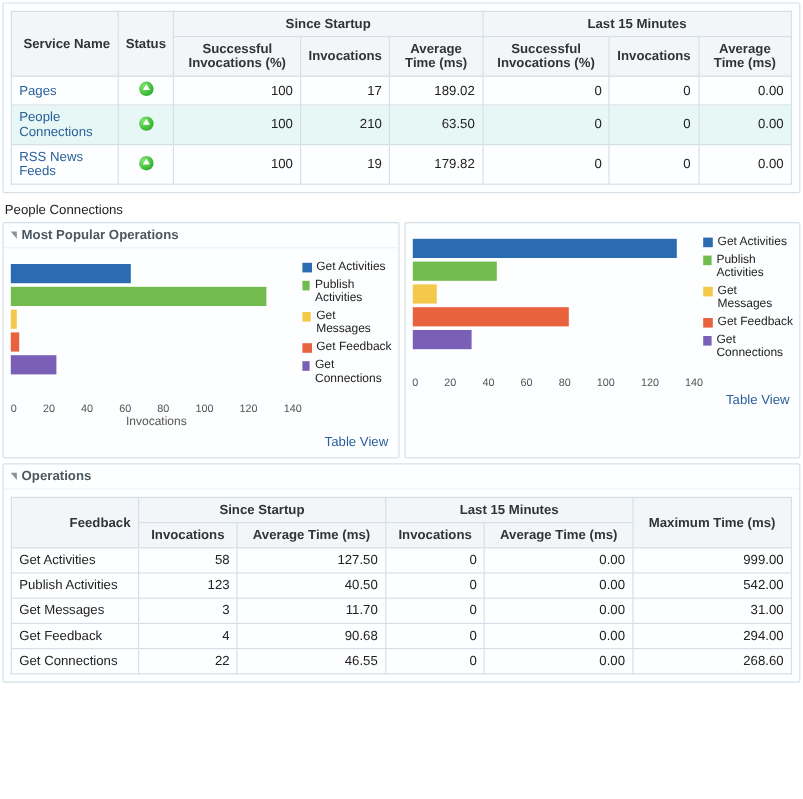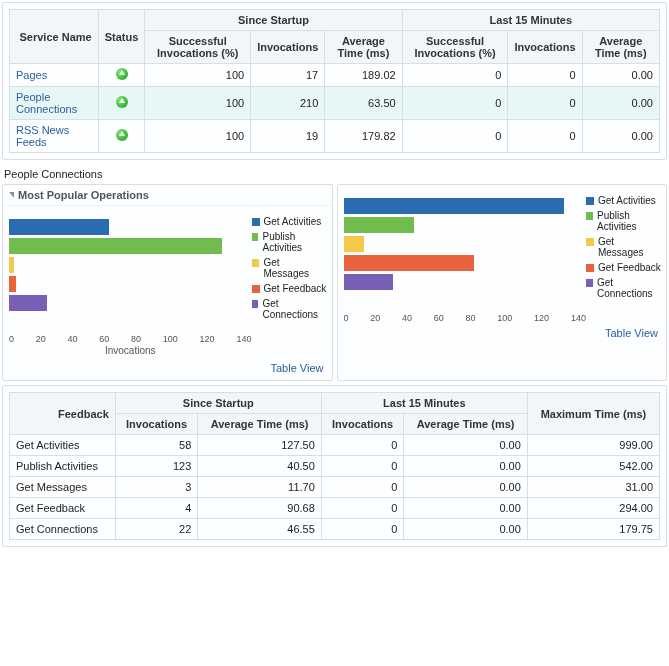--- a/index.html
+++ b/index.html
@@ -270,20 +270,24 @@
               <span>Get Connections</span>
             </div>
           </div>
       </div>
     </div>
     <div class="table-view-link"><a href="#">Table View</a></div>
   </div>
 </div>
 
 <div class="panel">
+  <div class="panel-header">
+    <span class="triangle"></span>
+    <span>Operations</span>
+  </div>
   <div class="padbox">
     <table class="data">
       <thead>
         <tr>
           <th class="left" rowspan="2">Feedback</th>
           <th colspan="2" style="text-align:center">Since Startup</th>
           <th colspan="2" style="text-align:center">Last 15 Minutes</th>
           <th rowspan="2">Maximum Time (ms)</th>
         </tr>
         <tr>
@@ -325,18 +329,18 @@
             <td class="num">0</td>
             <td class="num">0.00</td>
             <td class="num">294.00</td>
           </tr>
           <tr>
             <td>Get Connections</td>
             <td class="num">22</td>
             <td class="num">46.55</td>
             <td class="num">0</td>
             <td class="num">0.00</td>
-            <td class="num">179.75</td>
+            <td class="num">268.60</td>
           </tr>
         </tbody>
     </table>
   </div>
 </div>
 
 </body></html>

